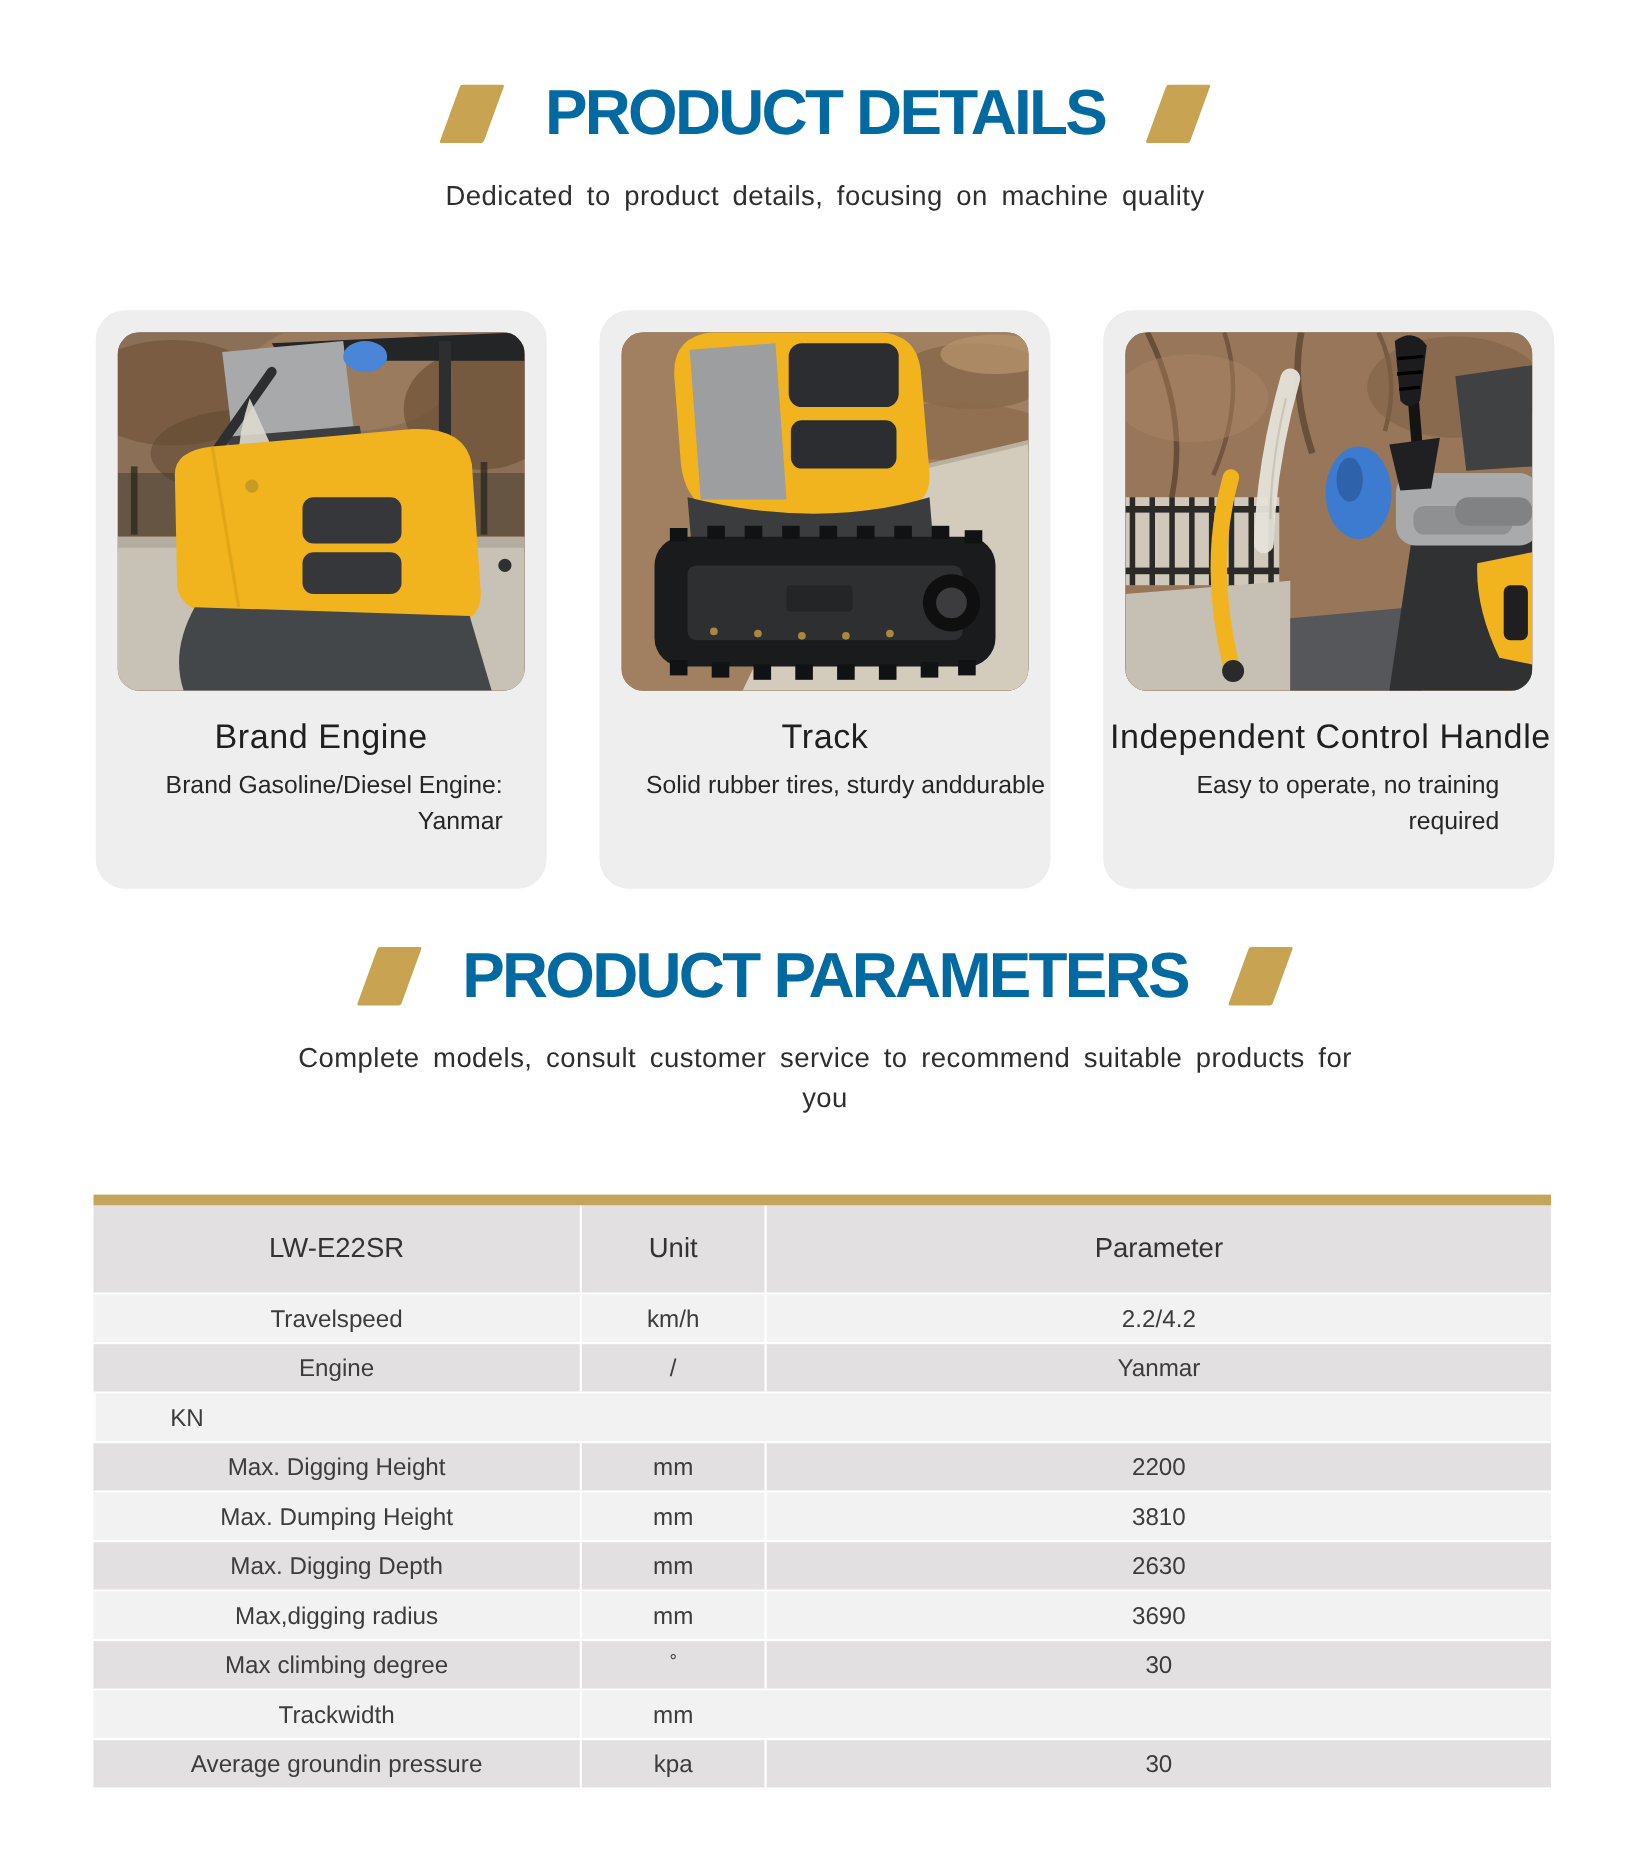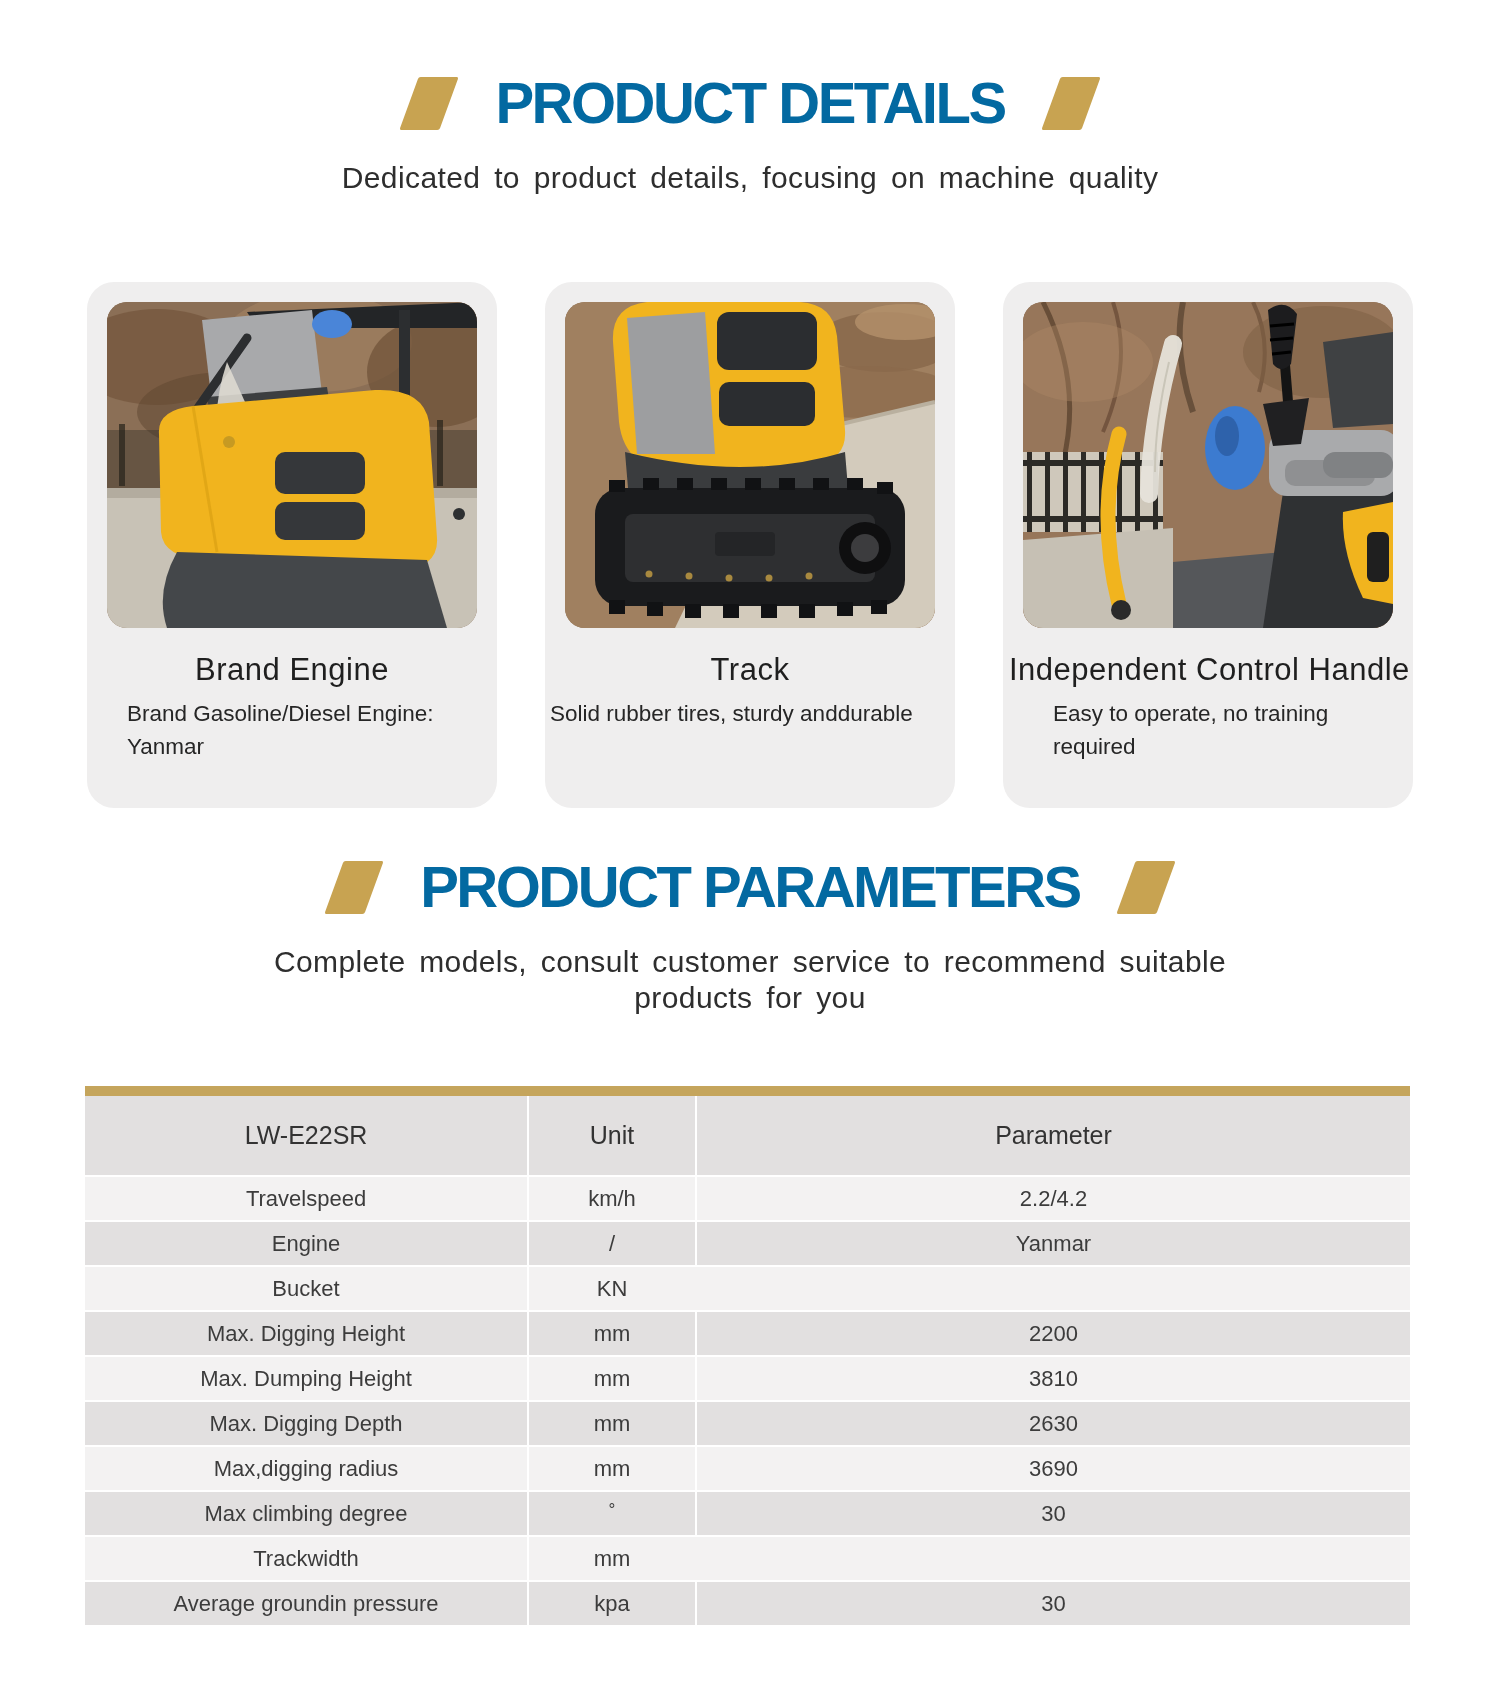--- a/index.html
+++ b/index.html
@@ -5,29 +5,29 @@
   html,body{margin:0;padding:0;}
   body{background:#ffffff;font-family:"Liberation Sans", sans-serif;}
   .page{width:1500px;height:1687px;background:#ffffff;overflow:hidden;position:relative;}
 
   
   .title-row{display:flex;align-items:center;justify-content:center;gap:46px;}
   .sec-details .title-row{padding-top:72px;}
   .sec-params  .title-row{padding-top:48px;}
   .slash{width:40px;height:53px;background:#C8A351;transform:skewX(-20deg);border-radius:2px;flex:0 0 auto;}
   .big-title{margin:0;font-size:58px;line-height:62px;font-weight:bold;letter-spacing:-2.5px;color:#0369a1;white-space:nowrap;}
-  .subtitle{margin:26px auto 0;text-align:center;font-size:30px;line-height:36px;color:#2e2e2e;word-spacing:5px;letter-spacing:.4px;max-width:980px;}
+  .subtitle{margin:26px auto 0;text-align:center;font-size:25px;line-height:36px;color:#2e2e2e;word-spacing:5px;letter-spacing:.4px;max-width:980px;}
 
   
   .cards{display:flex;justify-content:center;gap:48px;margin-top:86px;}
   .card{width:410px;height:526px;background:#EFEEEE;border-radius:27px;box-sizing:border-box;}
   .photo{width:370px;height:326px;margin:20px auto 0;border-radius:20px;overflow:hidden;background:#8b6f56;}
   .photo svg{display:block;width:100%;height:100%;}
   .card-title{margin:24px 6px 0;text-align:center;font-size:31px;line-height:36px;font-weight:400;letter-spacing:.5px;color:#1f1f1f;white-space:nowrap;}
-  .card-desc{margin:9px auto 0;text-align:left;font-size:22.5px;line-height:33px;color:#262626;}
+  .card-desc{margin:9px auto 0;text-align:right;font-size:22.5px;line-height:33px;color:#262626;}
   .card-engine .card-desc{max-width:330px;}
   .card-track  .card-desc{max-width:400px;white-space:nowrap;}
   .card-handle .card-desc{max-width:310px;}
 
   
   .ptable{width:1325px;margin:70px 0 0 85px;}
   .gold-bar{height:10px;background:#C5A55C;}
   .t-row{display:flex;box-sizing:border-box;border-bottom:2px solid #ffffff;}
   .t-head{height:81px;background:#E2E0E0;font-size:25px;color:#333333;}
   .t-data{height:45px;font-size:22px;color:#3c3c3c;}
@@ -205,21 +205,20 @@
         <div class="cell c1">Travelspeed</div>
         <div class="cell c2">km/h</div>
         <div class="cell c3">2.2/4.2</div>
       </div>
       <div class="t-row t-data row-dark">
         <div class="cell c1">Engine</div>
         <div class="cell c2">/</div>
         <div class="cell c3">Yanmar</div>
       </div>
       <div class="t-row t-data row-light">
-        <div class="cell c1">Bucket</div>
         <div class="cell c2">KN</div>
       </div>
       <div class="t-row t-data row-dark">
         <div class="cell c1">Max. Digging Height</div>
         <div class="cell c2">mm</div>
         <div class="cell c3">2200</div>
       </div>
       <div class="t-row t-data row-light">
         <div class="cell c1">Max. Dumping Height</div>
         <div class="cell c2">mm</div>

